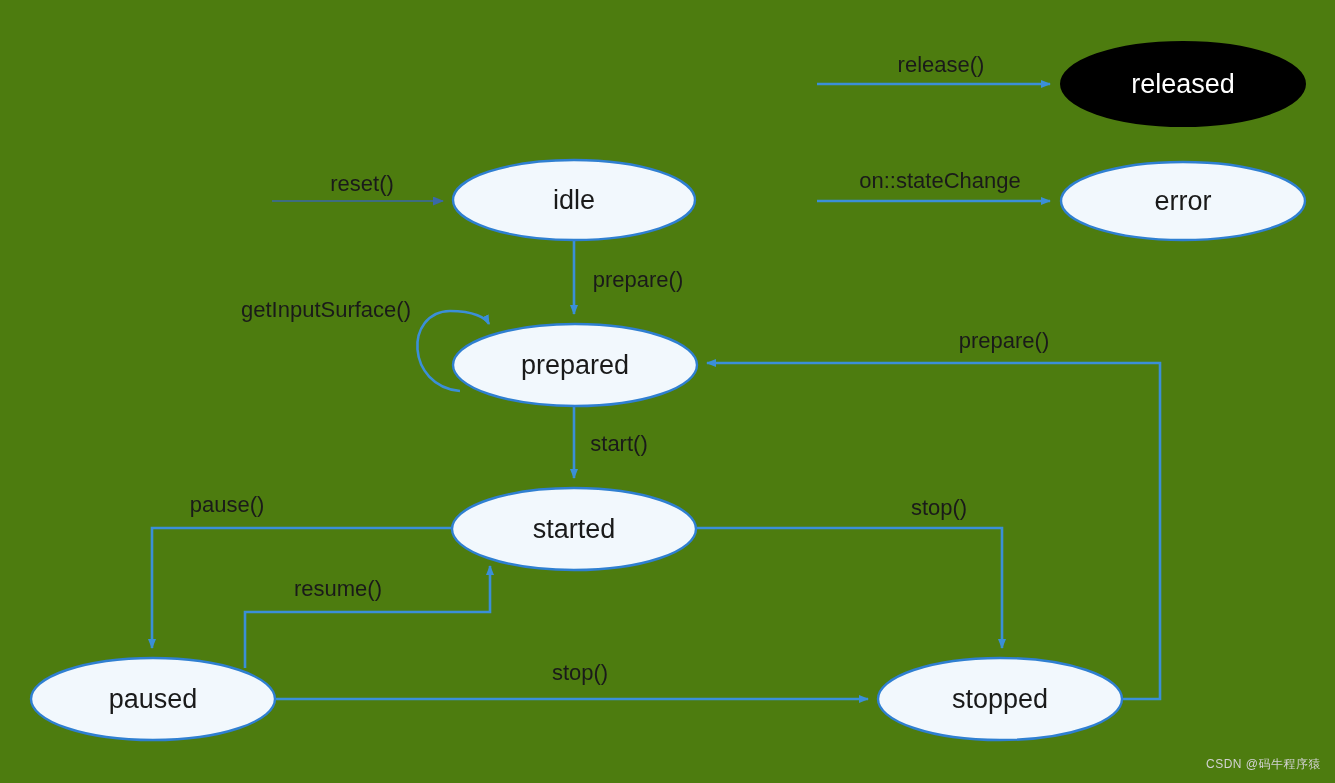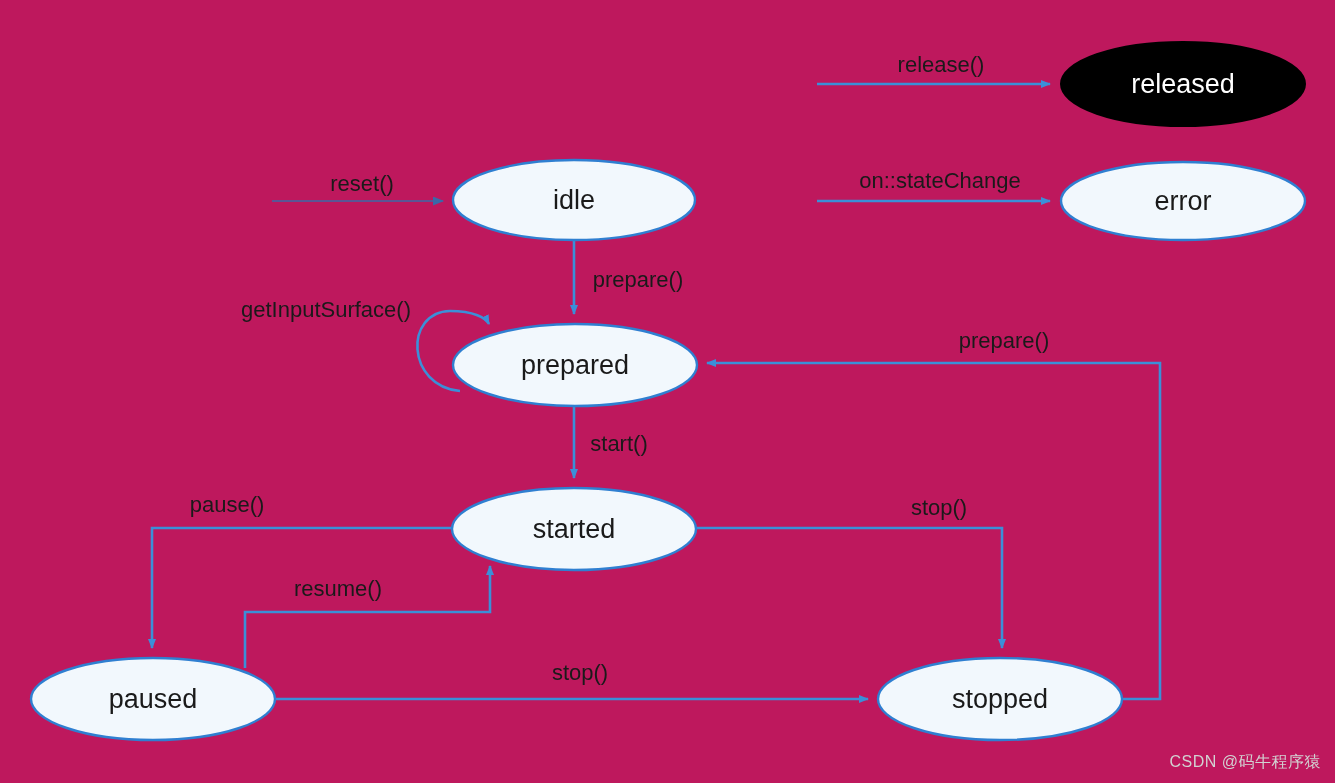--- a/index.html
+++ b/index.html
@@ -7,21 +7,21 @@
     padding: 0;
     background: #ffffff;
   }
   body {
     font-family: "Liberation Sans", sans-serif;
   }
   #diagram-root {
     position: relative;
     width: 1335px;
     height: 783px;
-    background: #be185d;
+    background: #4d7c0f;
     overflow: hidden;
   }
   #diagram-svg {
     position: absolute;
     left: 0;
     top: 0;
     width: 1335px;
     height: 783px;
   }
   .state-label {
@@ -60,21 +60,21 @@
   }
   .edge-line.thin {
     stroke: #3a69a8;
     stroke-width: 1.7;
   }
   .watermark {
     position: absolute;
     right: 14px;
     bottom: 10px;
     font-family: "Liberation Sans", sans-serif;
-    font-size: 16px;
+    font-size: 12px;
     color: #d2d2d2;
     letter-spacing: 0.5px;
     user-select: none;
   }
 </style>
 </head>
 <body>
 
 <div id="diagram-root">
 

